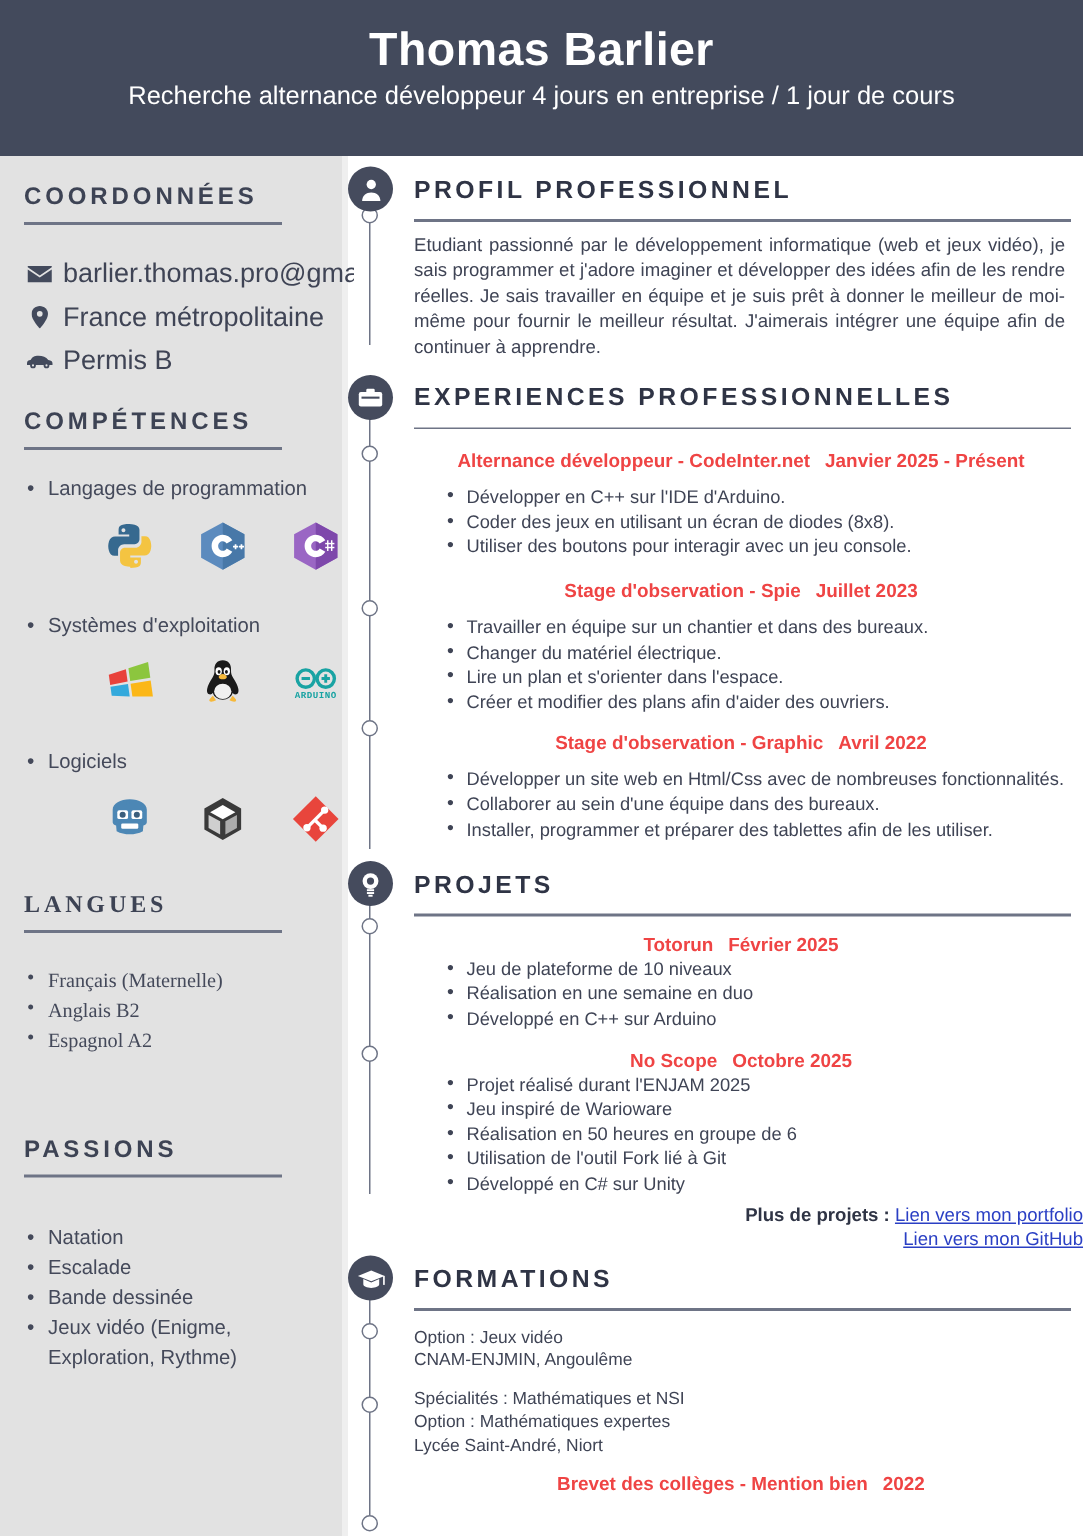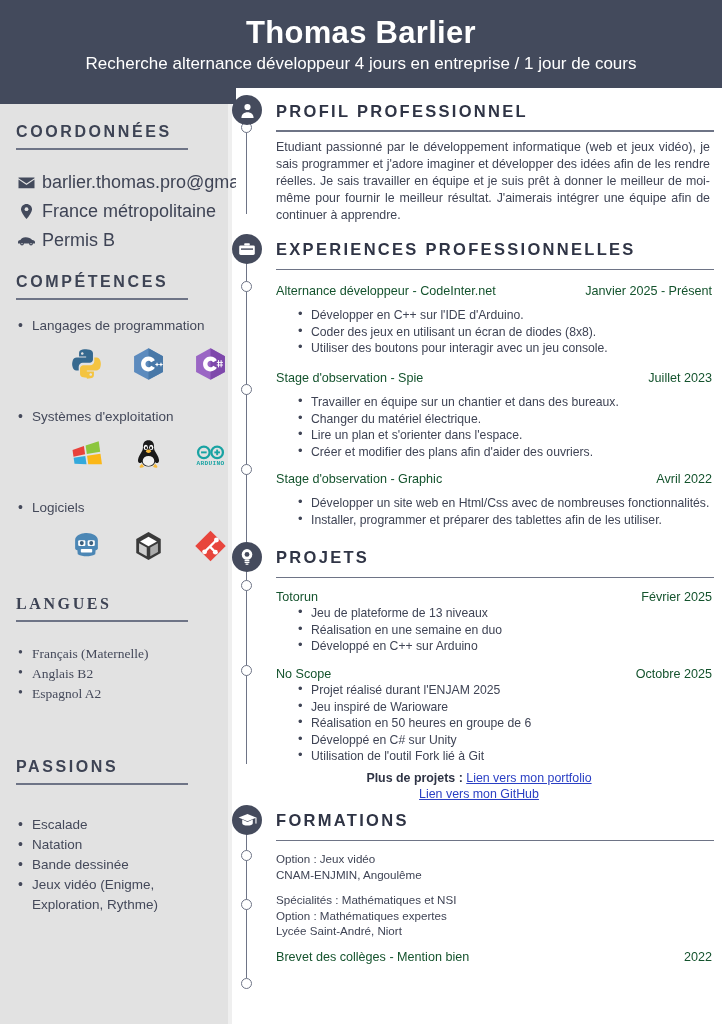--- a/index.html
+++ b/index.html
@@ -88,21 +88,21 @@
   .icon-row {
     display: flex;
     gap: 27px;
     padding: 9px 0 0 69px;
     align-items: flex-end;
   }
   .tech { width: 38px; height: 38px; display: block; }
 
   
   #main {
-    position: absolute; left: 236px; top: 88px;
+    position: absolute; left: 236px; top: 104px;
     width: 486px; height: 920px;
     background: #ffffff;
     padding: 0;
   }
   .sec { position: relative; }
   .sec-head {
     display: flex;
     align-items: center;
     height: 34px;
     padding-left: 40px;
@@ -144,24 +144,24 @@
 
   .body-text {
     font-size: 12.4px;
     line-height: 17.2px;
     color: #3f4455;
     text-align: justify;
     padding: 7px 12px 0 40px;
   }
   .entry { padding: 0 10px 0 40px; position: relative; }
   .entry-top {
-    display: flex; justify-content: space-between; align-items: baseline;
+    display: flex; justify-content: center; align-items: baseline;
     font-size: 12.6px;
-    font-weight: normal;
-    color: #14532d;
+    font-weight: bold;
+    color: #ef4444;
   }
   .entry-top .date { white-space: nowrap; padding-left: 10px; }
   ul.bullets {
     list-style: none;
     padding: 4px 0 0 22px;
   }
   ul.bullets li {
     position: relative;
     font-size: 12.2px;
     line-height: 16.6px;
@@ -173,21 +173,21 @@
     position: absolute; left: 0; top: -1px;
     color: #3f4455; font-size: 13px;
   }
   ul.bullets.tight { padding-top: 1px; }
   .sub-line {
     font-size: 11.6px;
     line-height: 15.4px;
     color: #3f4455;
   }
   .links {
-    text-align: center;
+    text-align: right;
     padding-right: 0;
     font-size: 12.4px;
     font-weight: bold;
     color: #2f3445;
     line-height: 16px;
   }
   .links a {
     color: #2a3fc4;
     text-decoration: underline;
     font-weight: normal;
@@ -370,22 +370,22 @@
         <li>Anglais B2</li>
         <li>Espagnol A2</li>
       </ul>
     </div>
 
     <div style="padding-top:54px;">
       <div class="side-h">PASSIONS</div>
       <div class="side-rule"></div>
       <div style="height:30px;"></div>
       <ul class="side-list">
+        <li>Natation</li>
         <li>Escalade</li>
-        <li>Natation</li>
         <li>Bande dessinée</li>
         <li style="padding-right:36px;">Jeux vidéo  (Enigme, Exploration, Rythme)</li>
       </ul>
     </div>
   </div>
 
   <div id="main">
 
     <div class="sec" style="padding-top:6px;">
       <div class="tl" style="top:30px; height:96px;"></div>
@@ -445,20 +445,21 @@
         </ul>
       </div>
 
       <div class="entry" style="padding-top:12px;">
         <div class="entry-top">
           <span>Stage d'observation - Graphic</span>
           <span class="date">Avril 2022</span>
         </div>
         <ul class="bullets" style="padding-top:9px;">
           <li>Développer un site web en Html/Css avec de nombreuses fonctionnalités.</li>
+          <li>Collaborer au sein d'une équipe dans des bureaux.</li>
           <li>Installer, programmer et préparer des tablettes afin de les utiliser.</li>
         </ul>
       </div>
     </div>
 
     <div class="sec" style="padding-top:12px;">
       <div class="tl" style="top:30px; height:205px;"></div>
       <div class="dot" style="top:51px;"></div>
       <div class="dot" style="top:136px;"></div>
       <div class="sec-head">
@@ -474,37 +475,37 @@
         <span class="sec-title">PROJETS</span>
       </div>
       <div class="sec-rule"></div>
 
       <div class="entry" style="padding-top:12px;">
         <div class="entry-top">
           <span>Totorun</span>
           <span class="date">Février 2025</span>
         </div>
         <ul class="bullets tight">
-          <li>Jeu de plateforme de 13 niveaux</li>
+          <li>Jeu de plateforme de 10 niveaux</li>
           <li>Réalisation en une semaine en duo</li>
           <li>Développé en C++ sur Arduino</li>
         </ul>
       </div>
 
       <div class="entry" style="padding-top:12px;">
         <div class="entry-top">
           <span>No Scope</span>
           <span class="date">Octobre 2025</span>
         </div>
         <ul class="bullets tight">
           <li>Projet réalisé durant l'ENJAM 2025</li>
           <li>Jeu inspiré de Warioware</li>
           <li>Réalisation en 50 heures en groupe de 6</li>
+          <li>Utilisation de l'outil Fork lié à Git</li>
           <li>Développé en C# sur Unity</li>
-          <li>Utilisation de l'outil Fork lié à Git</li>
         </ul>
       </div>
 
       <div class="links" style="padding-top:5px;">
         <span>Plus de projets :</span>
         <a href="#">Lien vers mon portfolio</a>
         <span class="l2"><a href="#">Lien vers mon GitHub</a></span>
       </div>
     </div>
 

